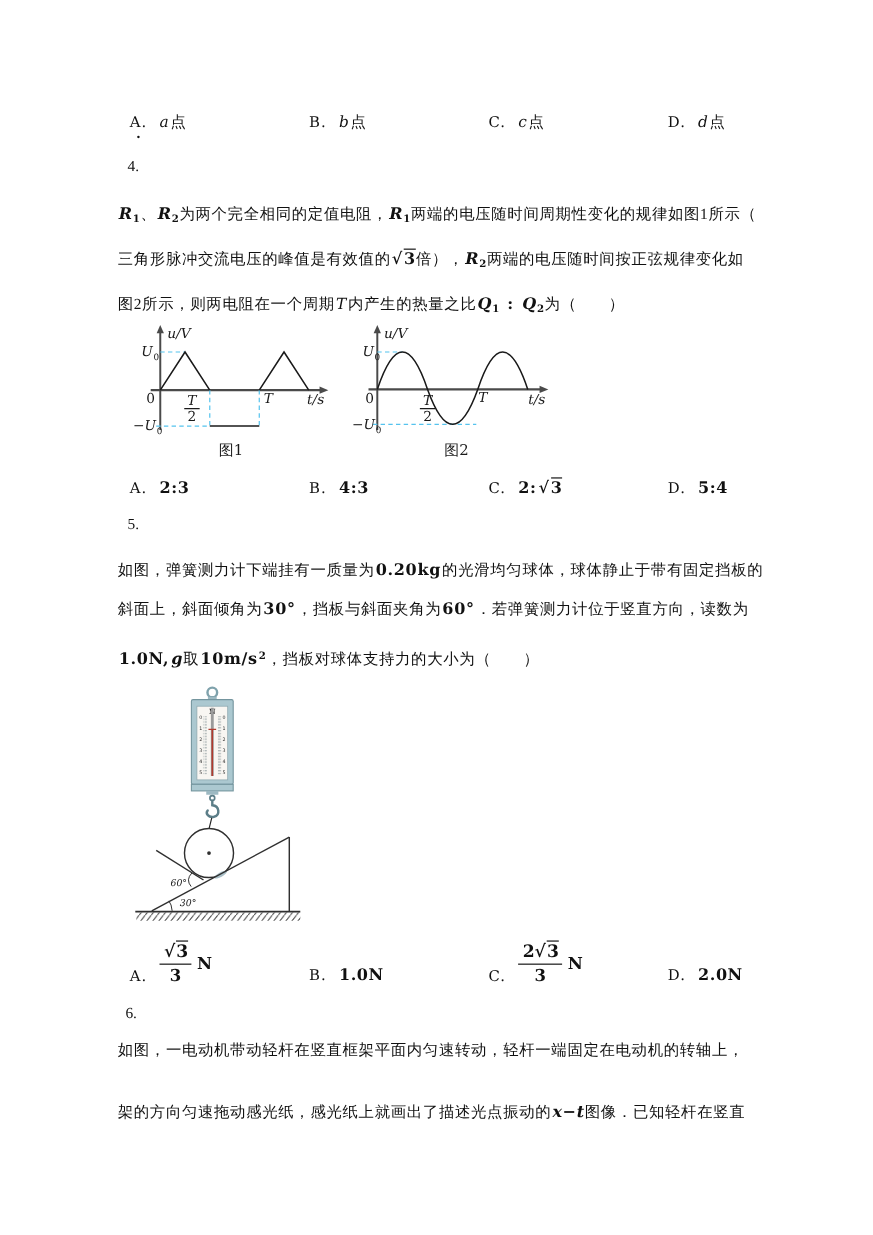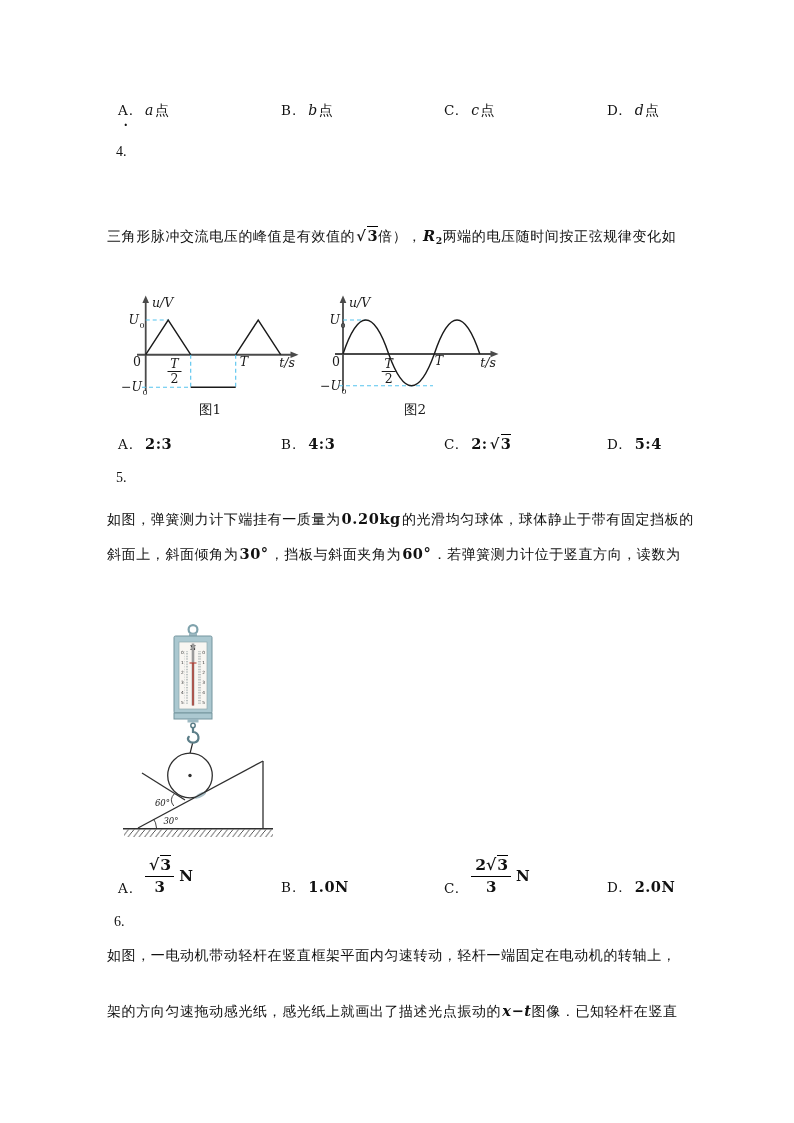--- a/index.html
+++ b/index.html
@@ -52,21 +52,23 @@
     <span class="opt-label">C.</span>
     <span class="opt-value"><span class="seg-i">c</span><span class="seg-r">点</span></span>
   </div>
   <div class="abs opt" style="left:607px;top:102px">
     <span class="opt-label">D.</span>
     <span class="opt-value"><span class="seg-i">d</span><span class="seg-r">点</span></span>
   </div>
   <div class="abs stray" style="left:124px;top:114px">.</div>
 
   <div class="abs qnum" style="left:116px;top:144px">4.</div>
+  <div class="abs pline" style="left:107px;top:184px"><span class="seg-bi">R</span><span class="seg-sub">1</span><span class="seg-r">、</span><span class="seg-bi">R</span><span class="seg-sub">2</span><span class="seg-r">为两个完全相同的定值电阻，</span><span class="seg-bi">R</span><span class="seg-sub">1</span><span class="seg-r">两端的电压随时间周期性变化的规律如图1所示（</span></div>
   <div class="abs pline" style="left:107px;top:225px"><span class="seg-r">三角形脉冲交流电压的峰值是有效值的</span><span class="seg-b">√</span><span class="seg-brad">3</span><span class="seg-r">倍），</span><span class="seg-bi">R</span><span class="seg-sub">2</span><span class="seg-r">两端的电压随时间按正弦规律变化如</span></div>
+  <div class="abs pline" style="left:107px;top:266px"><span class="seg-r">图2所示，则两电阻在一个周期</span><span class="seg-i">T</span><span class="seg-r">内产生的热量之比</span><span class="seg-bi">Q</span><span class="seg-sub">1</span><span class="seg-b"> : </span><span class="seg-bi">Q</span><span class="seg-sub">2</span><span class="seg-r">为（　　）</span></div>
 
   <svg class="abs" style="left:98px;top:293px" width="220" height="132" viewBox="0 0 220 132">
     <g>
       <line x1="47.7" y1="8" x2="47.7" y2="98" stroke="#4a4a4a" stroke-width="1.8"></line>
       <polygon points="44.4,10 47.7,2.5 51,10" fill="#4a4a4a"></polygon>
       <line x1="39" y1="61.7" x2="194" y2="61.7" stroke="#4a4a4a" stroke-width="2"></line>
       <polygon points="192.5,58.4 200.5,61.7 192.5,65" fill="#4a4a4a"></polygon>
     </g>
     <g stroke-dasharray="4 3" stroke-width="1.1" fill="none">
       <line x1="47.7" y1="27" x2="70.2" y2="27" stroke="#55c3ee"></line>
@@ -136,20 +138,21 @@
     <span class="opt-value"><span class="seg-b">2:</span><span class="seg-b">√</span><span class="seg-brad">3</span></span>
   </div>
   <div class="abs opt" style="left:607px;top:435px">
     <span class="opt-label">D.</span>
     <span class="opt-value"><span class="seg-b">5:4</span></span>
   </div>
 
   <div class="abs qnum" style="left:116px;top:470px">5.</div>
   <div class="abs pline" style="left:107px;top:508px"><span class="seg-r">如图，弹簧测力计下端挂有一质量为</span><span class="seg-b">0.20kg</span><span class="seg-r">的光滑均匀球体，球体静止于带有固定挡板的</span></div>
   <div class="abs pline" style="left:107px;top:543px"><span class="seg-r">斜面上，斜面倾角为</span><span class="seg-b">30°</span><span class="seg-r">，挡板与斜面夹角为</span><span class="seg-b">60°</span><span class="seg-r">．若弹簧测力计位于竖直方向，读数为</span></div>
+  <div class="abs pline" style="left:107px;top:586px"><span class="seg-b">1.0N,</span><span class="seg-bi">g</span><span class="seg-r">取</span><span class="seg-b">10m/s</span><span class="seg-sup">2</span><span class="seg-r">，挡板对球体支持力的大小为（　　）</span></div>
 
   <svg class="abs" style="left:110px;top:622px" width="260" height="225" viewBox="0 0 260 225">
     <defs>
       <pattern id="scaleticks" patternUnits="userSpaceOnUse" width="4" height="2.6">
         <line x1="0" y1="0.7" x2="3" y2="0.7" stroke="#5a6e74" stroke-width="0.55"></line>
       </pattern>
       <pattern id="hatch" patternUnits="userSpaceOnUse" width="5.5" height="7">
         <line x1="0" y1="7" x2="5.5" y2="0" stroke="#333" stroke-width="0.85"></line>
       </pattern>
     </defs>

